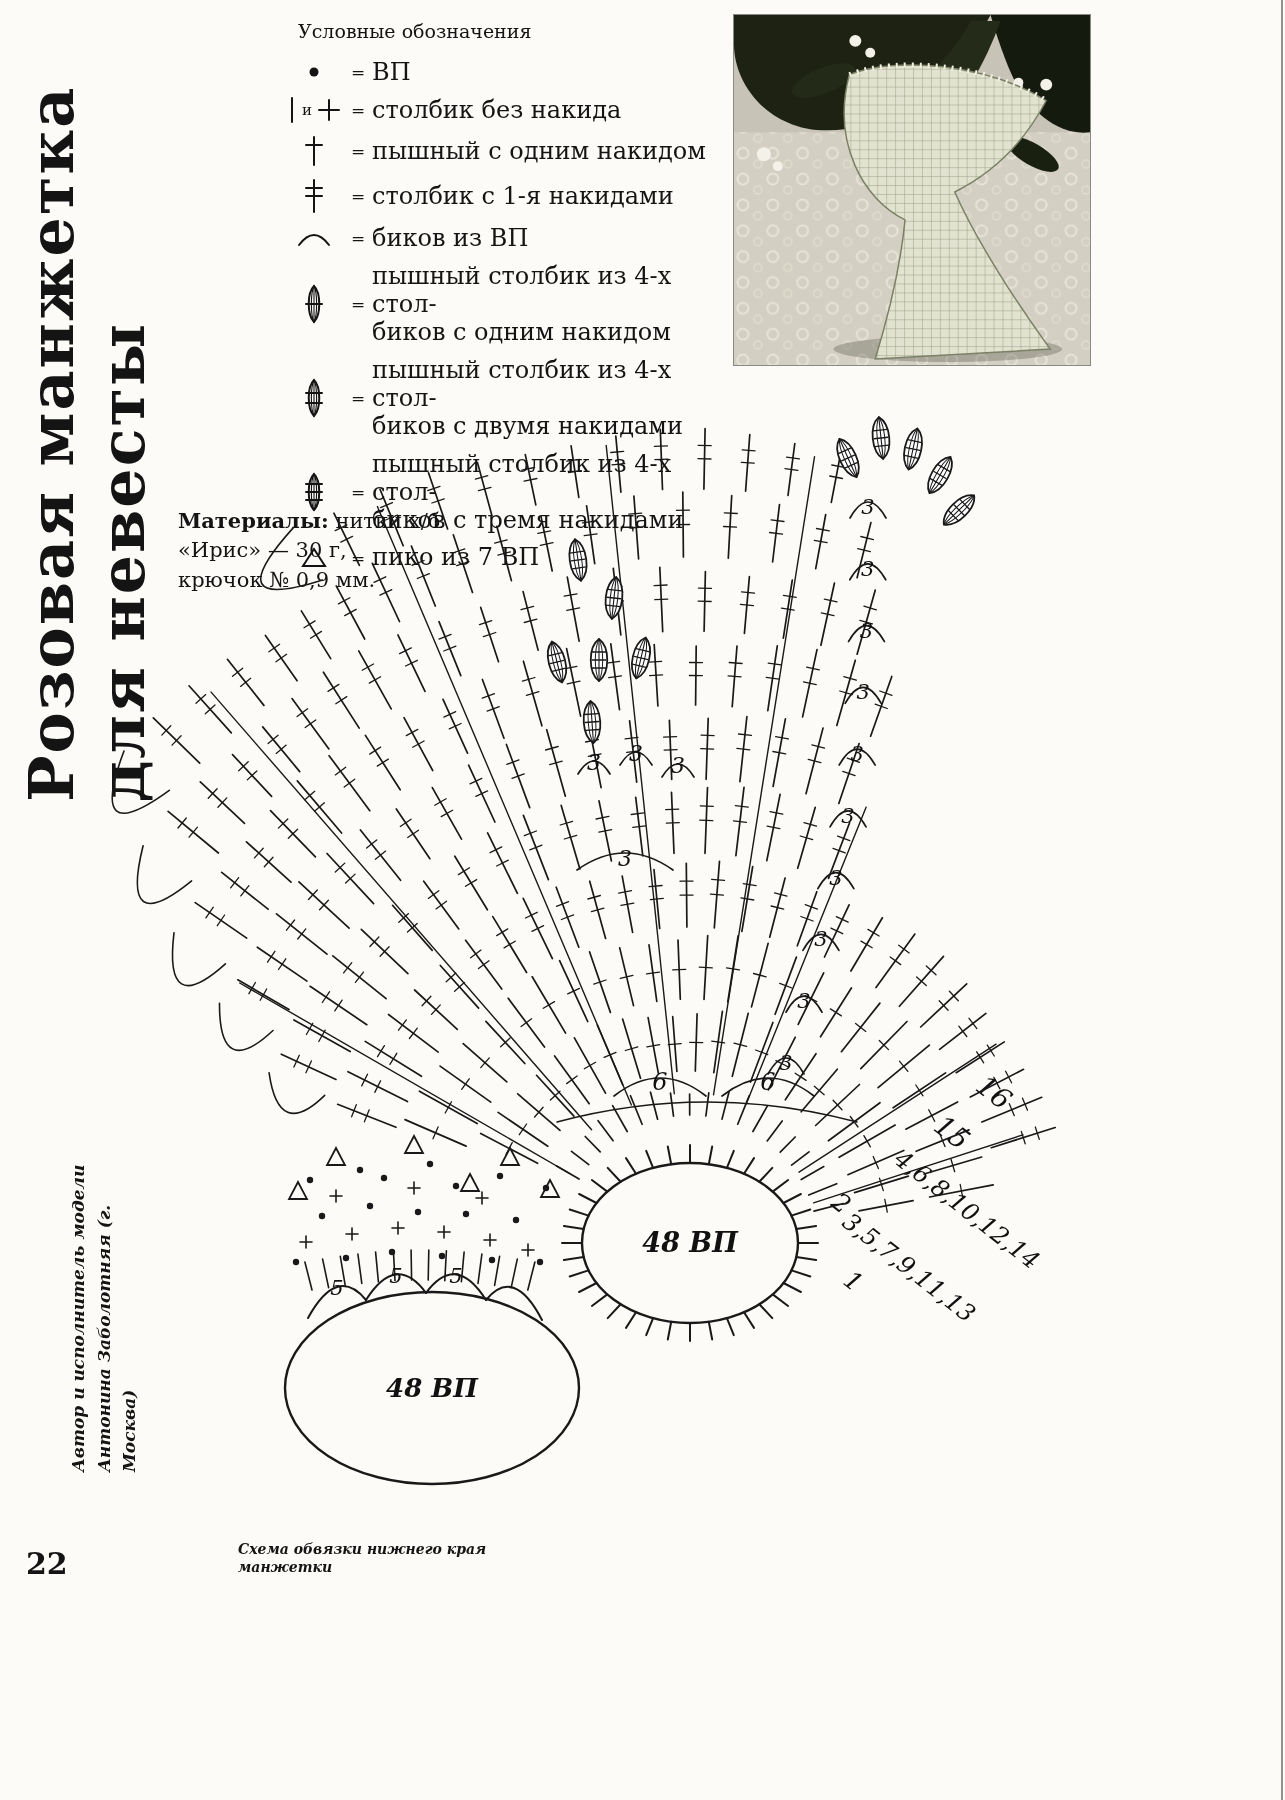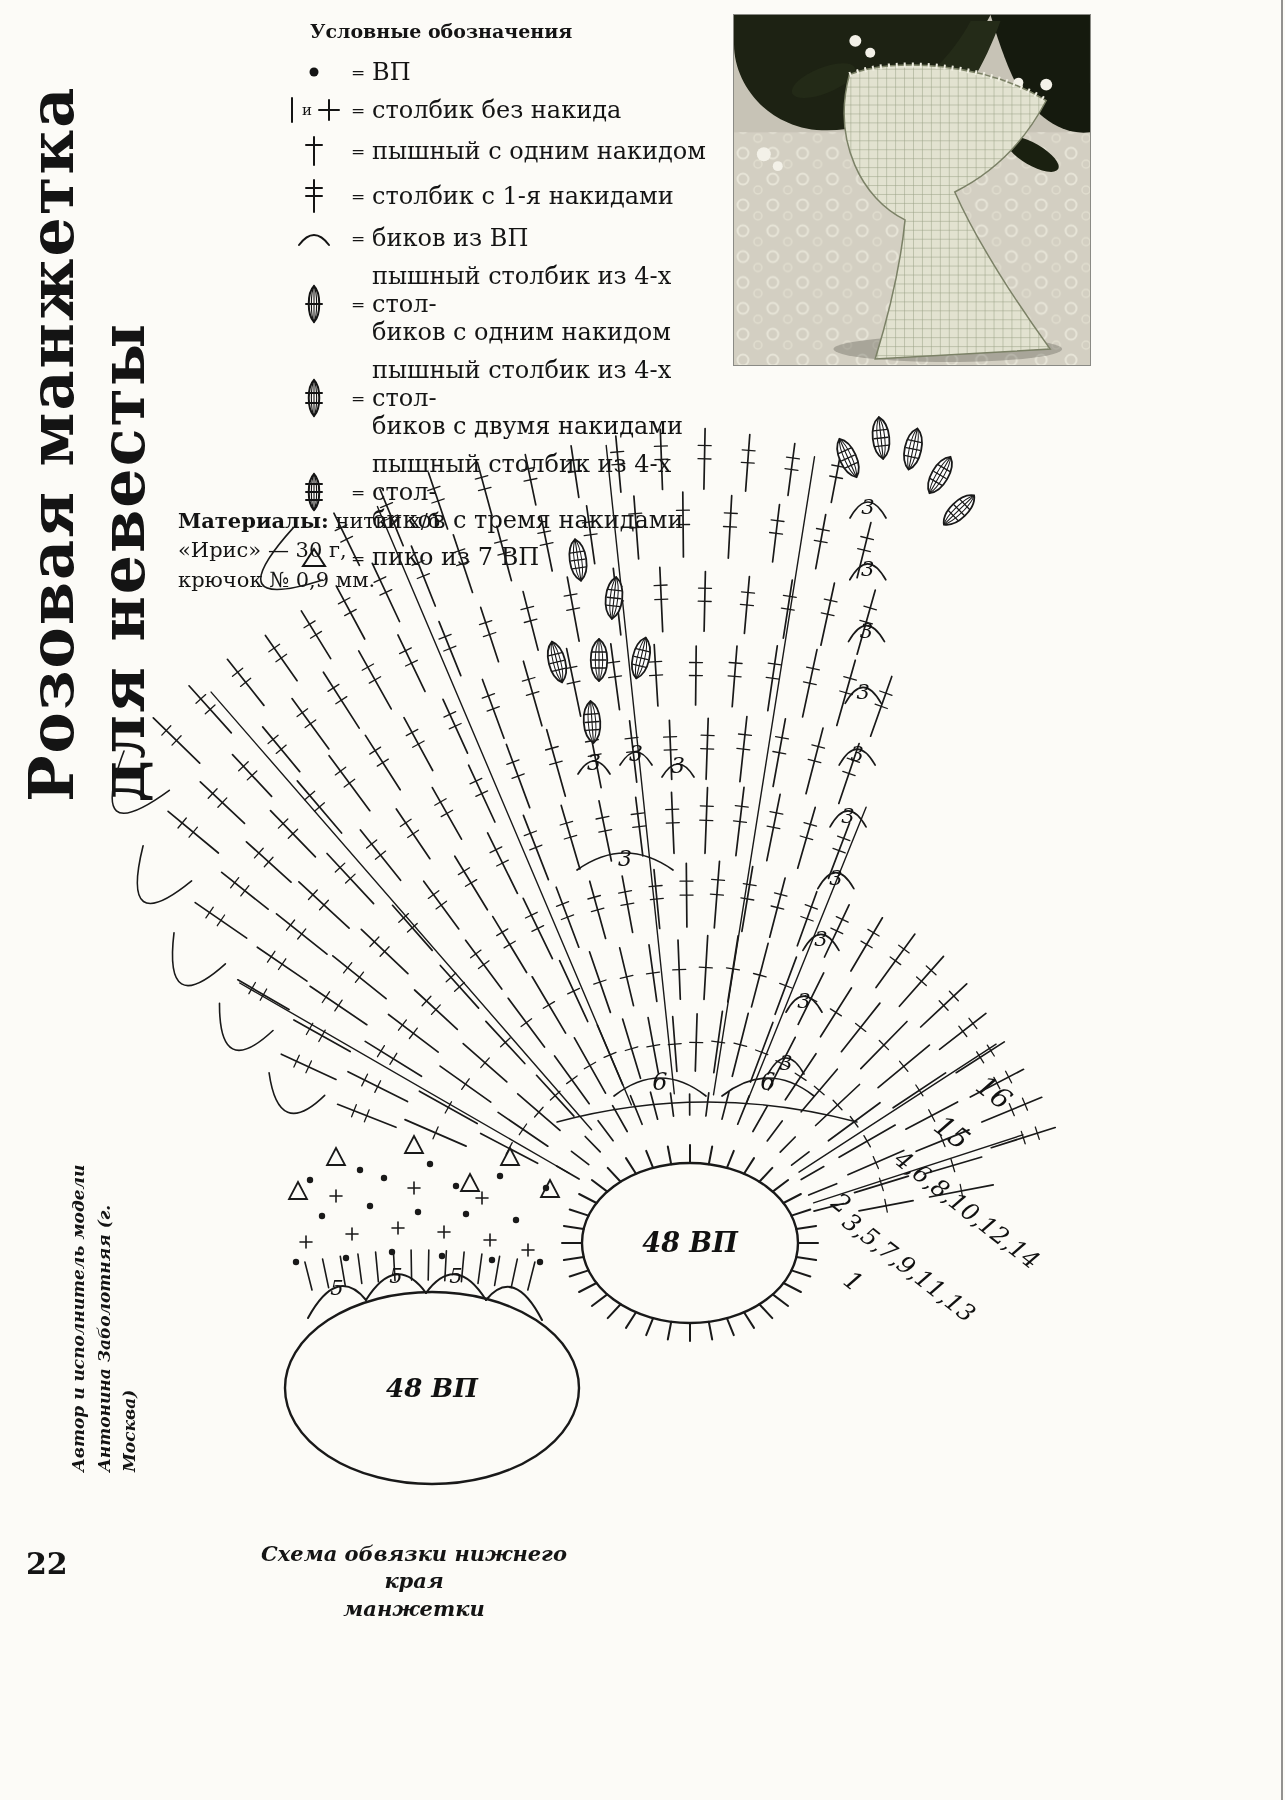--- a/index.html
+++ b/index.html
@@ -7,39 +7,39 @@
   .page{position:relative;width:1285px;height:1800px;margin:0 auto;background:#fcfbf7;
         font-family:"DejaVu Serif","Liberation Serif",serif;color:#141414;overflow:hidden}
   .edge{position:absolute;top:0;right:2px;width:2px;height:100%;background:#3a3a3a;opacity:.55}
 
   .vtitle{position:absolute;left:16px;top:802px;transform:rotate(-90deg);transform-origin:top left;
           width:724px;font-weight:bold;font-size:62px;line-height:1.15;letter-spacing:2px;white-space:pre-line}
   .vauthor{position:absolute;left:66px;top:1472px;transform:rotate(-90deg);transform-origin:top left;
            width:350px;font-style:italic;font-weight:bold;font-size:17px;line-height:1.5;white-space:pre-line}
 
   .legend{position:absolute;left:284px;top:20px;width:440px}
-  .ltitle{font-weight:bold;font-size:19px;margin:0 0 16px 26px}
+  .ltitle{font-weight:normal;font-size:19px;margin:0 0 16px 14px}
   .lrow{display:flex;align-items:center;margin-bottom:9px}
   .lsym{width:60px;display:flex;justify-content:center;align-items:center;flex:none}
   .leq{width:28px;text-align:center;font-size:17px;flex:none}
   .llabel{font-size:24px;line-height:1.18;white-space:pre-line}
   .s{stroke:#141414;fill:none;stroke-width:2;stroke-linecap:round}
   .thin{stroke-width:1.1}
   .f{fill:#141414;stroke:none}
   .conj{font-size:15px;margin:0 4px}
 
   .materials{position:absolute;left:178px;top:506px;width:340px;font-size:21px;line-height:1.4;white-space:pre-line}
   .b{font-weight:bold}
 
   .photo{position:absolute;left:733px;top:14px;width:358px;height:352px;border:1px solid #8a8a85;background:#c9c6ba}
   .photo svg{display:block;width:100%;height:100%}
 
   .note{position:absolute;left:838px;top:1326px;width:330px;font-size:19.5px;line-height:1.38;white-space:pre-line}
-  .caption{position:absolute;left:238px;top:1540px;width:352px;text-align:center;font-weight:bold;font-style:italic;
-           font-size:21px;line-height:1.3;white-space:pre-line}
+  .caption{position:absolute;left:238px;top:1540px;width:352px;text-align:left;font-weight:bold;font-style:italic;
+           font-size:14px;line-height:1.3;white-space:pre-line}
   .pageno{position:absolute;left:26px;top:1546px;font-weight:bold;font-size:30px}
   #diag{position:absolute;left:0;top:0;pointer-events:none}
 </style>
 </head>
 <body>
 
 <div class="page">
   <div class="edge"></div>
 
   <div class="vtitle">Розовая манжетка

